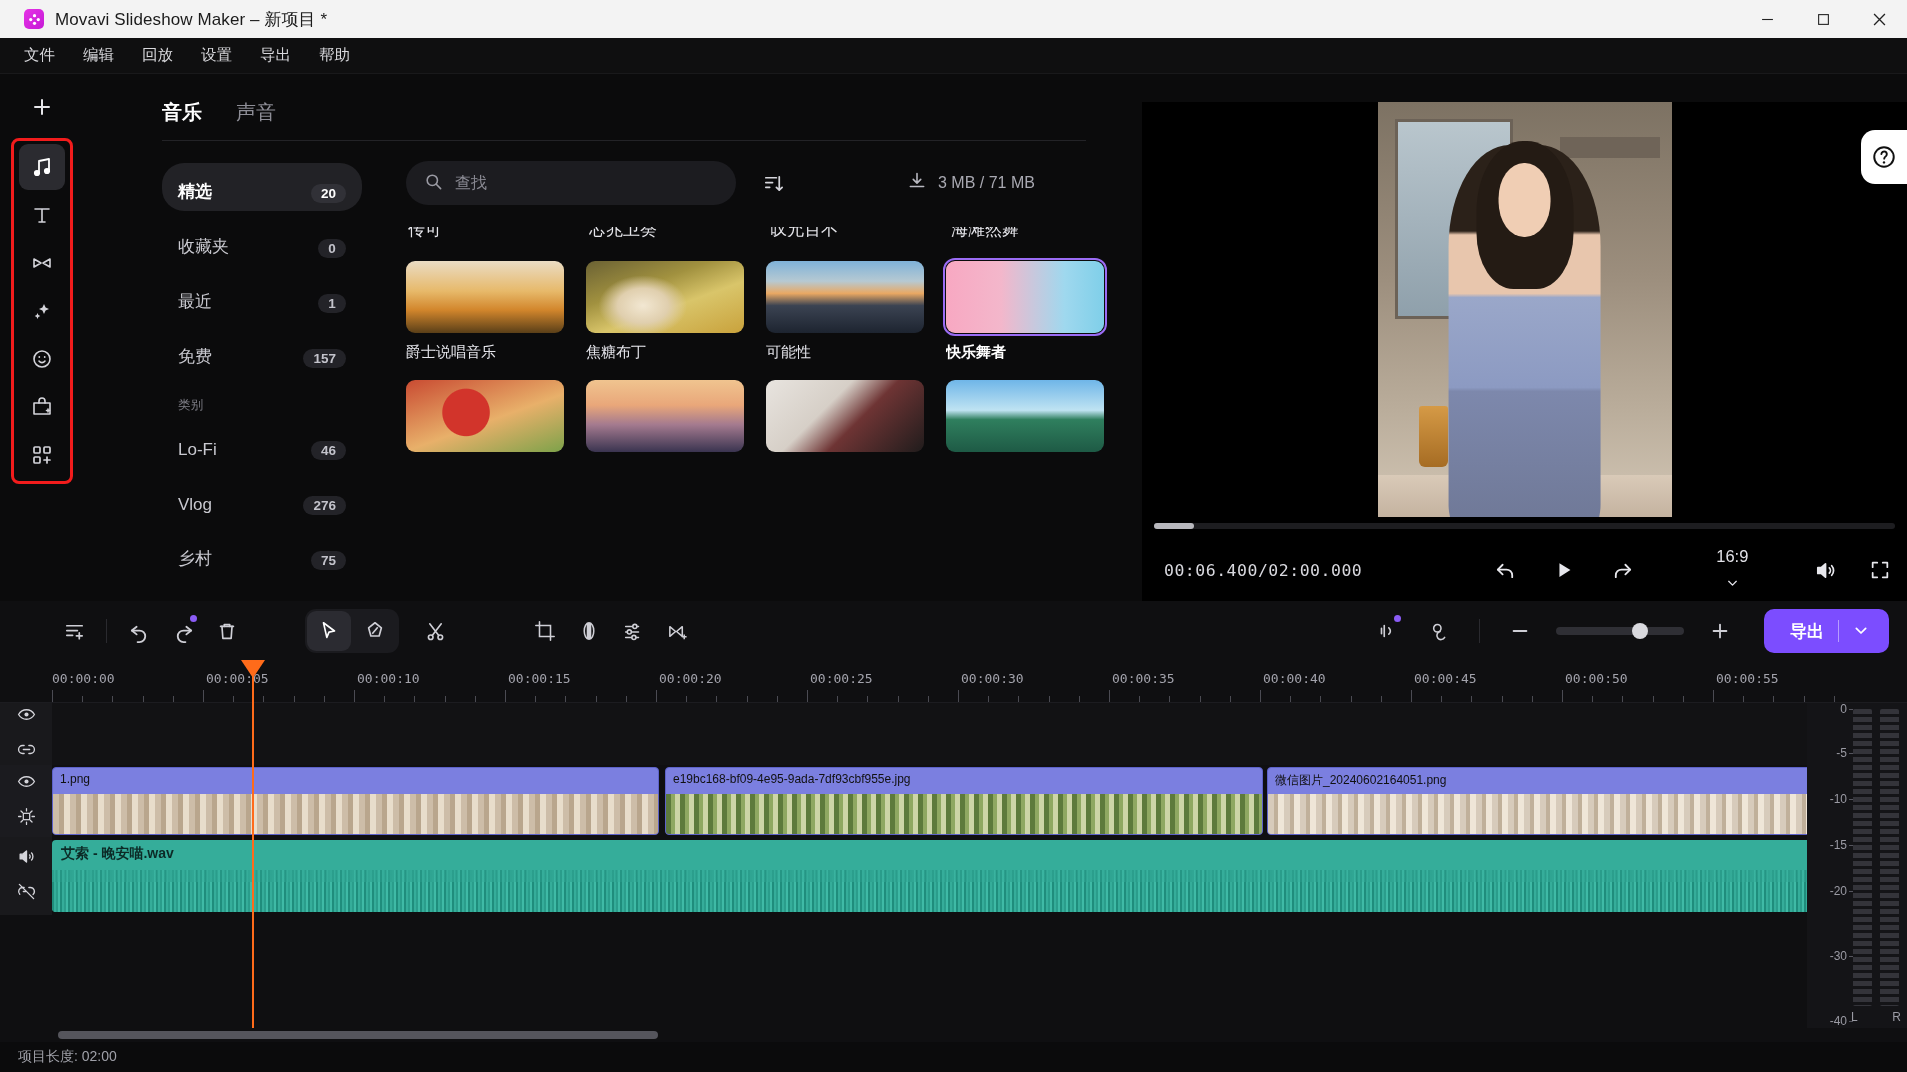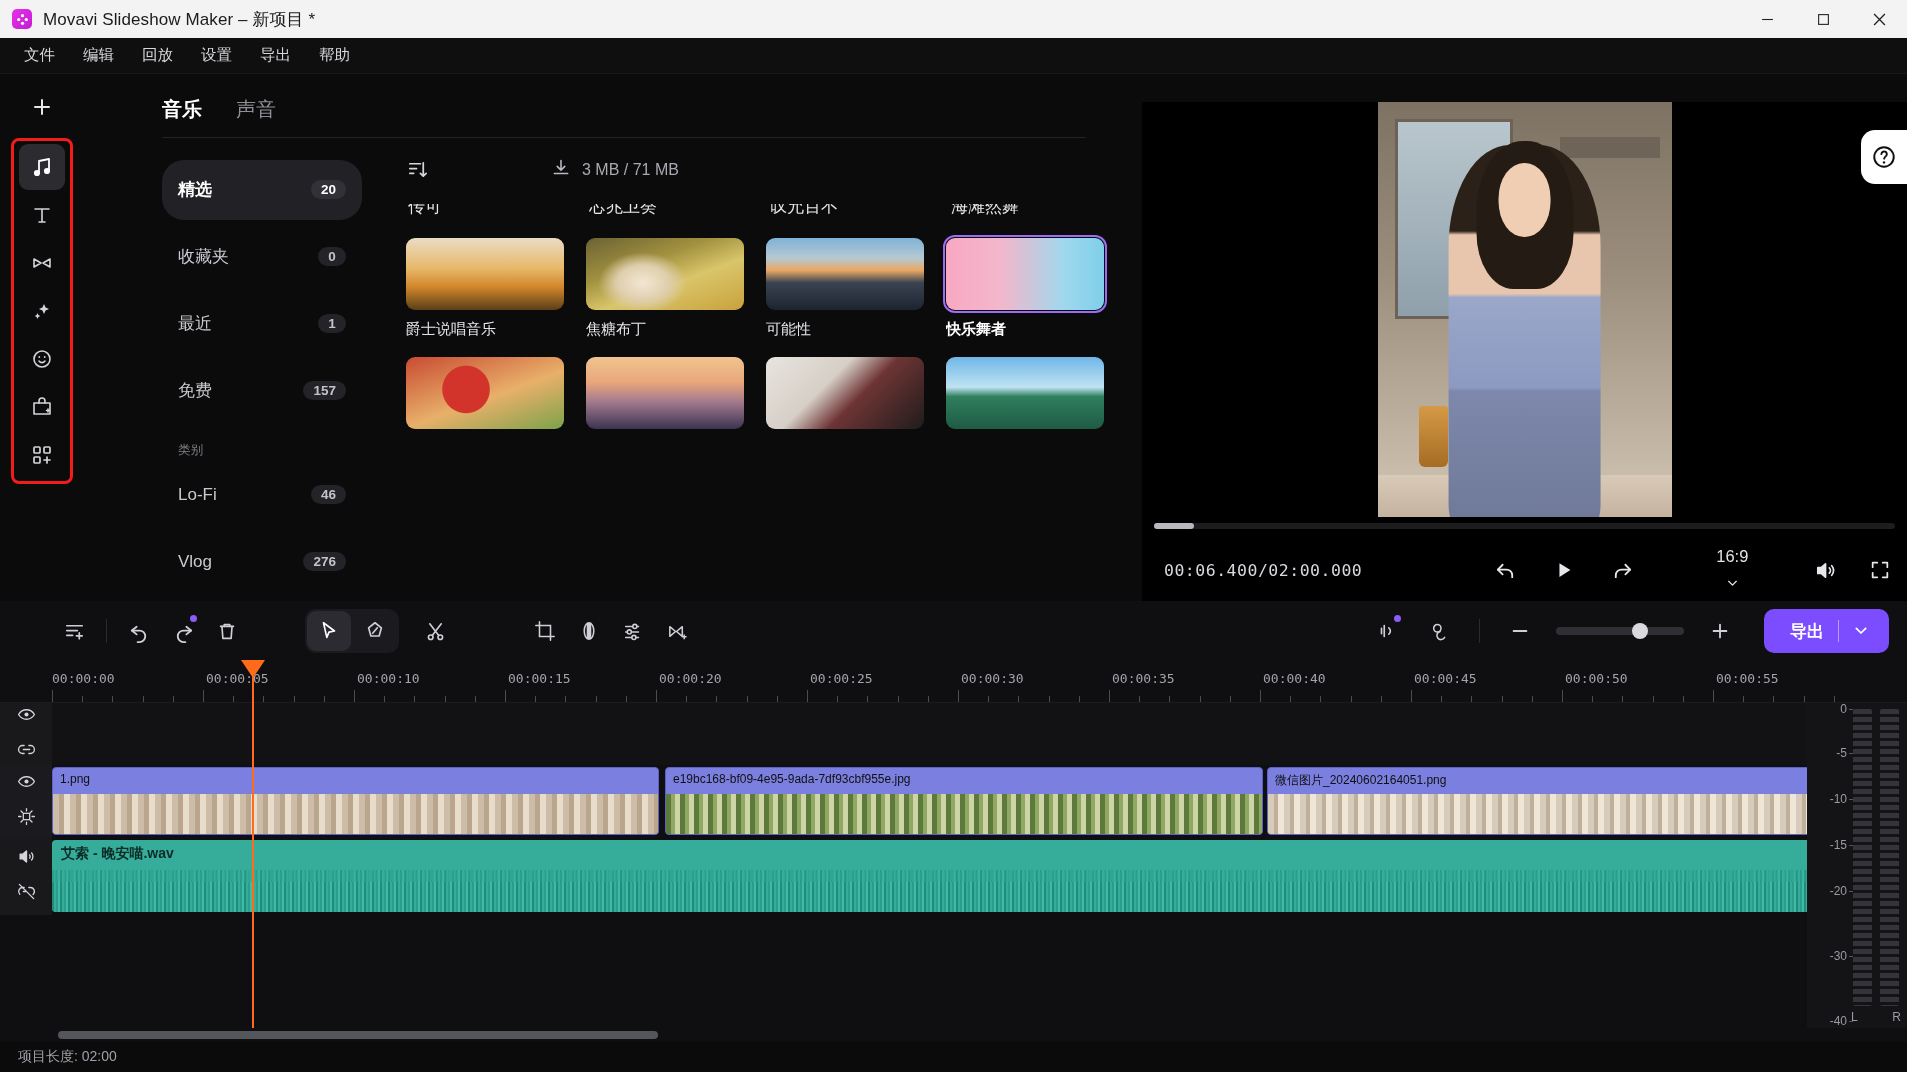--- a/index.html
+++ b/index.html
@@ -8,21 +8,21 @@
     background: #000;
     font-family: "Liberation Sans", "DejaVu Sans", sans-serif;
     overflow: hidden;
     -webkit-font-smoothing: antialiased;
   }
   .app { position: relative; width: 1907px; height: 1072px; background: #0b0b0c; }
 
   
   .titlebar {
     height: 38px; background: #f3f3f3; display: flex; align-items: center;
-    padding-left: 12px; position: relative;
+    padding-left: 24px; position: relative;
   }
   .app-logo {
     width: 20px; height: 20px; border-radius: 5px;
     background: linear-gradient(135deg,#e632e6,#c51ad6);
     display: flex; align-items: center; justify-content: center; flex: 0 0 auto;
   }
   .app-logo svg { display:block; }
   .title-text {
     margin-left: 11px; font-size: 17px; color: #1b1b1b; letter-spacing: .1px;
     white-space: nowrap;
@@ -76,22 +76,22 @@
   }
   .btab { font-size: 20px; color: #8e8e97; padding-bottom: 10px; position: relative; white-space:nowrap;}
   .btab.active { color: #fff; font-weight: 700; }
   .browser-sep { height:1px; background:#232327; margin: 4px 56px 0 78px; }
 
   .browser-body { flex: 1 1 auto; display: flex; min-height: 0; }
 
   
   .cats { width: 300px; padding: 22px 22px 0 78px; flex: 0 0 auto; }
   .cat {
-    display: flex; align-items: center; justify-content: space-between;
-    height: 60px; padding: 8px 16px; border-radius: 22px; margin-bottom: 7px;
+    display: flex; align-items: flex-end; justify-content: space-between;
+    height: 48px; padding: 8px 16px; border-radius: 22px; margin-bottom: 7px;
   }
   .cat.active { background: #222226; }
   .cat-label { font-size: 17px; color: #c9c9d0; white-space: nowrap;}
   .cat.active .cat-label { color: #fff; font-weight: 700; }
   .cat-count {
     font-size: 13.5px; color: #c3c3cb; background: #232328;
     border-radius: 11px; padding: 2px 10px; min-width: 28px; text-align: center;
     font-weight: 700;
   }
   .cat.active .cat-count { background: #313137; color: #fff; }
@@ -419,20 +419,29 @@
             <span class="cat-count">276</span>
           </div>
           <div class="cat">
             <span class="cat-label">乡村</span>
             <span class="cat-count">75</span>
           </div>
         </div>
 
         <div class="content">
           <div class="content-top">
+            <div class="searchbox">
+              <span>
+                <svg width="19" height="19" viewBox="0 0 24 24" fill="none" stroke="#9a9aa3" stroke-width="2" stroke-linecap="round">
+                  <circle cx="10.5" cy="10.5" r="6.5"></circle>
+                    <path d="M15.5 15.5L21 21"></path>
+                </svg>
+              </span>
+              <input placeholder="查找" style="">
+            </div>
             <div class="sort-btn">
               <svg width="23" height="23" viewBox="0 0 24 24" fill="none" stroke="currentColor" stroke-width="1.8" stroke-linecap="round" stroke-linejoin="round">
                 <path d="M4 6h11M4 11h7M4 16h4"></path>
                   <path d="M18 5v14M15 16l3 3 3-3"></path>
               </svg>
             </div>
             <div class="dl-status">
               <span>
                 <svg width="20" height="20" viewBox="0 0 24 24" fill="none" stroke="#b9b9c1" stroke-width="1.9" stroke-linecap="round" stroke-linejoin="round">
                   <path d="M12 3v11M7.5 10l4.5 4.5 4.5-4.5"></path>

